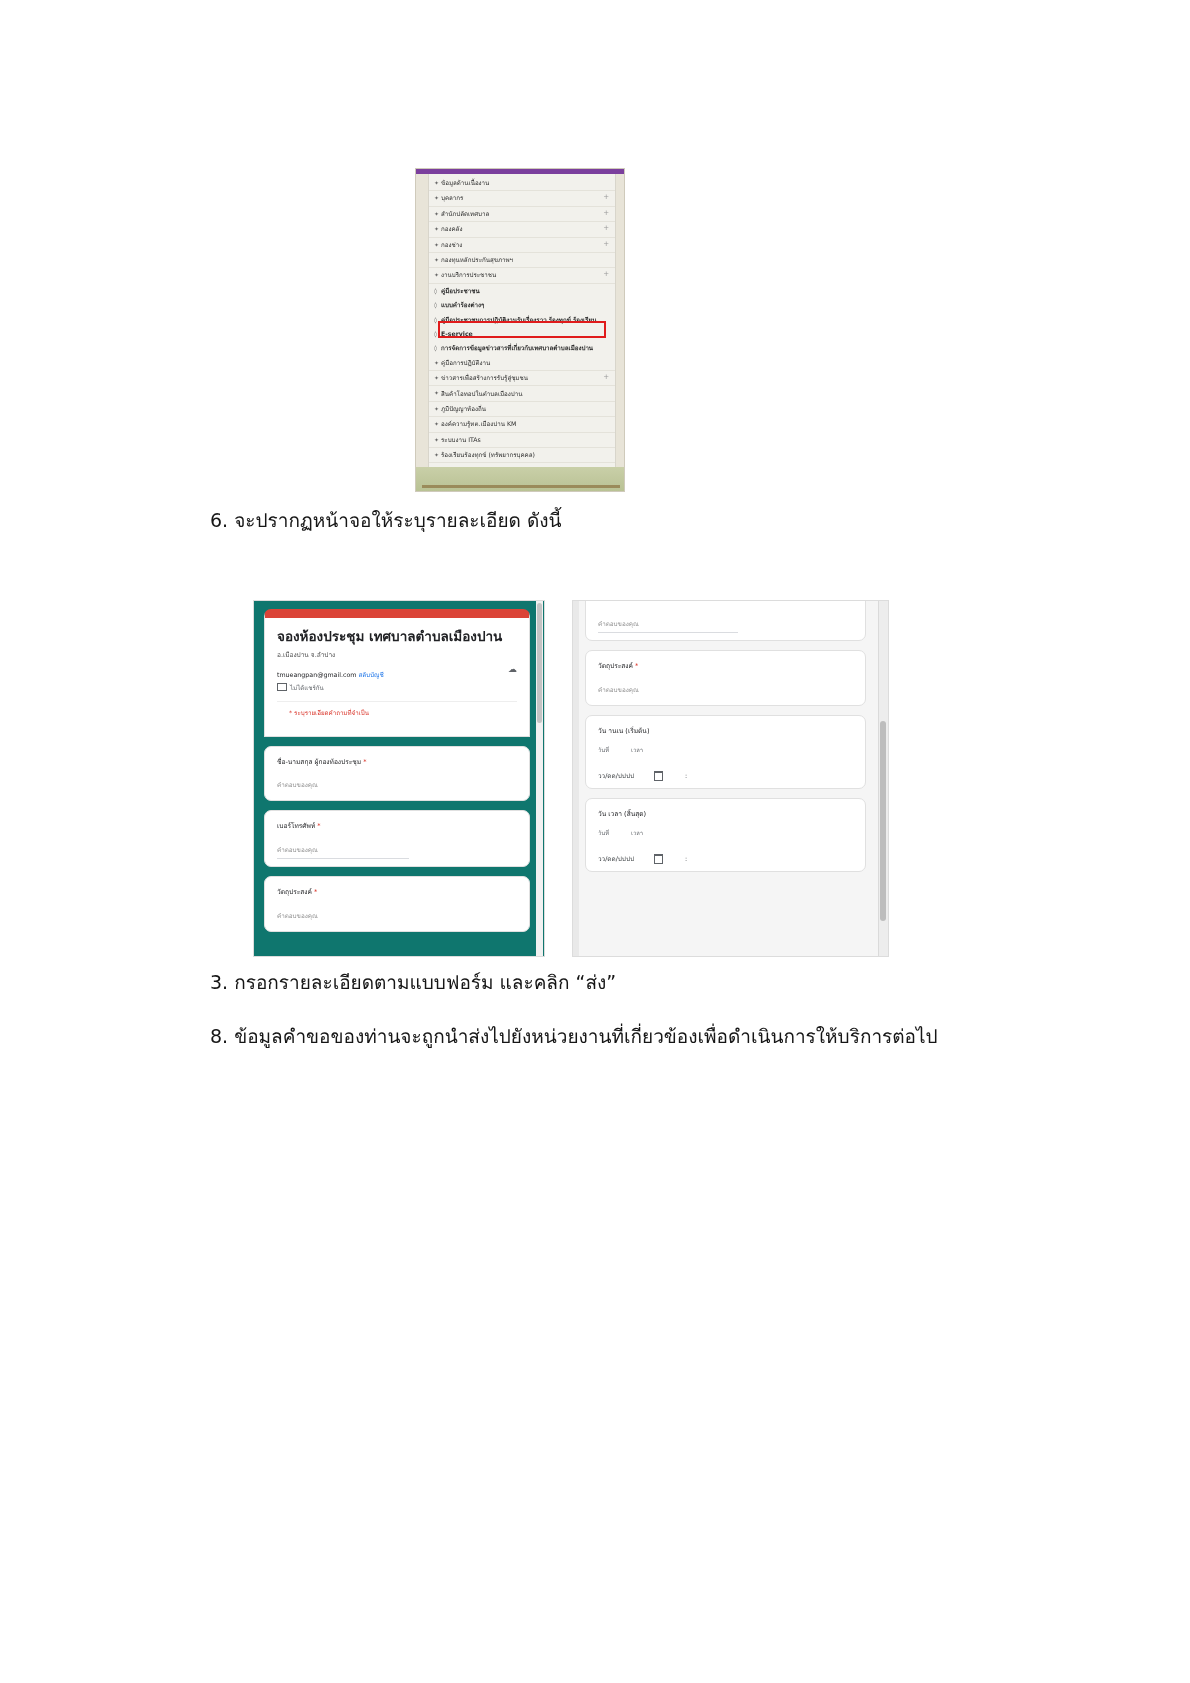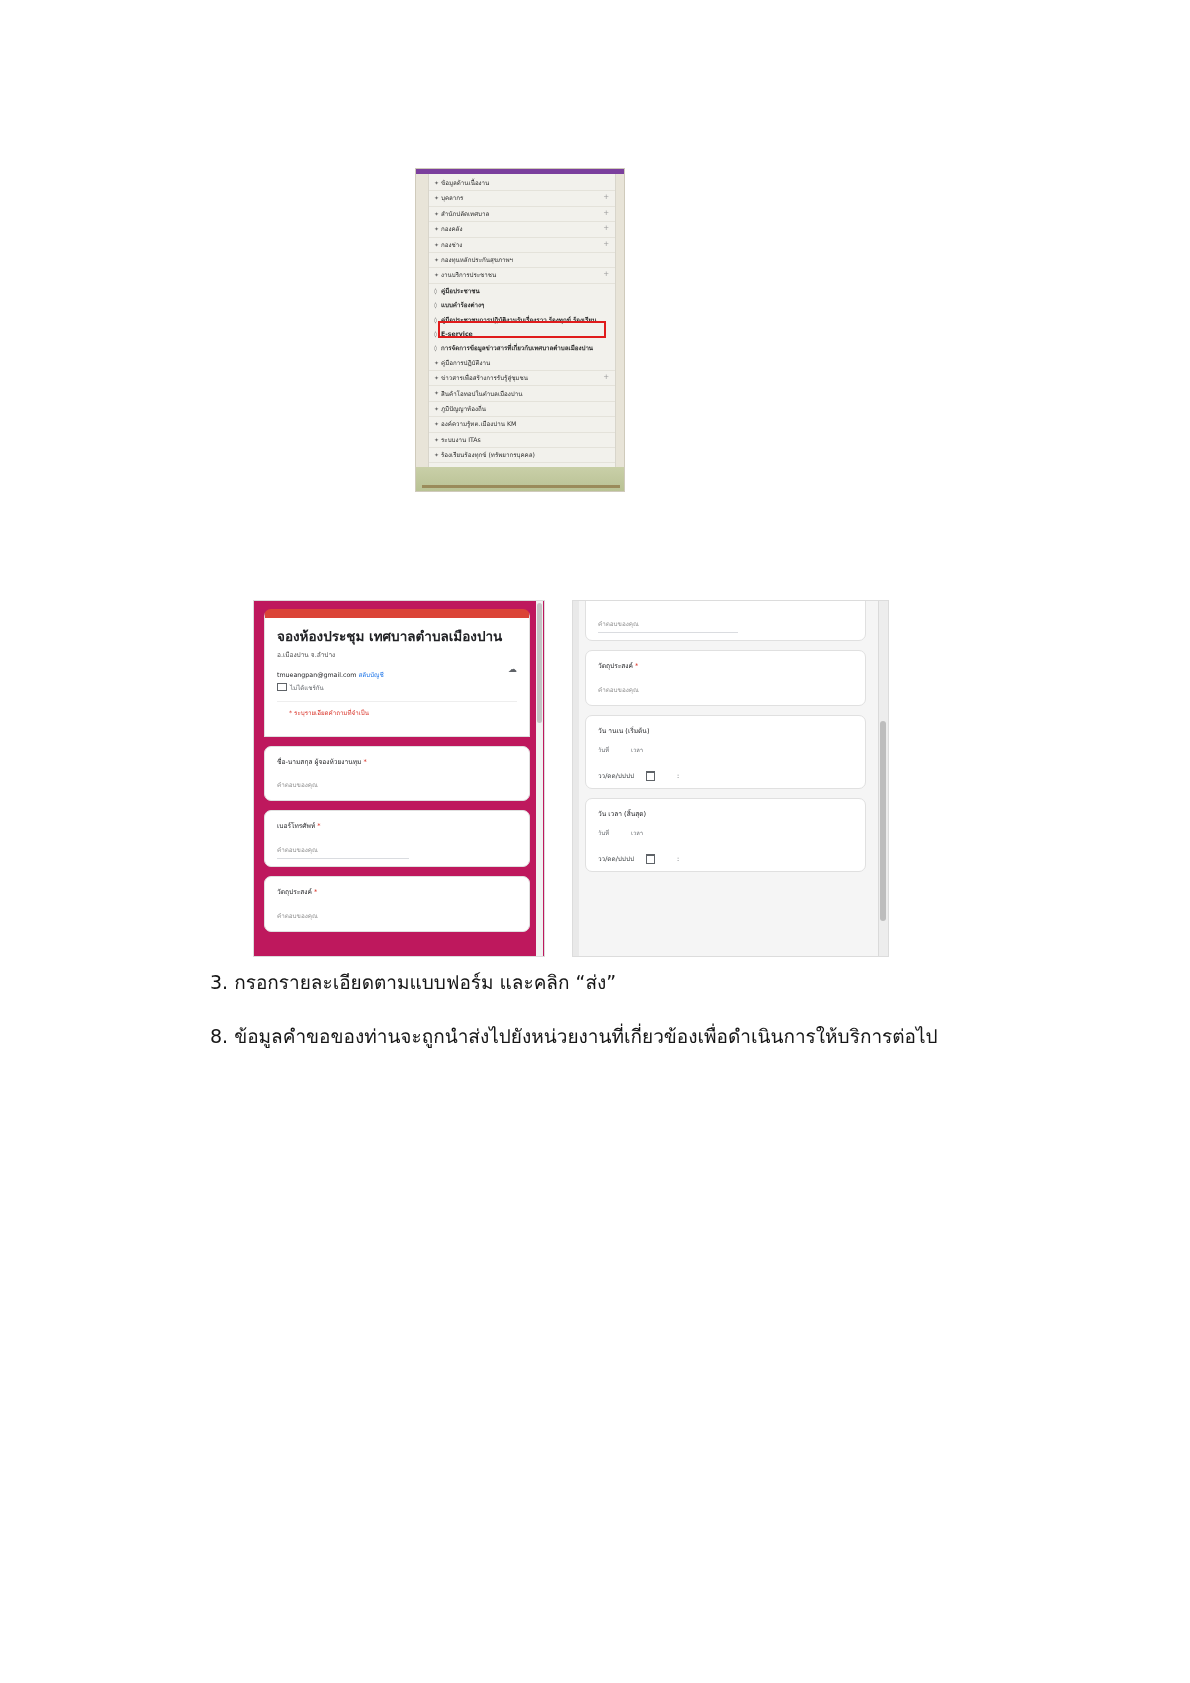--- a/index.html
+++ b/index.html
@@ -115,21 +115,21 @@
     background: #9a8b5a;
   }
 
   
   .shot2 {
     position: absolute;
     left: 253px;
     top: 600px;
     width: 290px;
     height: 355px;
-    background: #be185d;
+    background: #0f766e;
     border: 1px solid #dcdcdc;
     overflow: hidden;
   }
   .form-card {
     background: #fff;
     border: 1px solid #e0e0e0;
     border-radius: 7px;
     margin: 8px 14px 0 10px;
     position: relative;
   }
@@ -240,21 +240,21 @@
     gap: 22px;
     margin-top: 9px;
   }
   .dt-col { font-size: 5.8px; color: #5f6368; }
   .dt-val {
     font-size: 6.4px;
     color: #3c4043;
     margin-top: 7px;
     display: flex;
     align-items: center;
-    gap: 12px;
+    gap: 20px;
   }
   .cal-ico {
     display: inline-block;
     width: 7px;
     height: 7px;
     border: 1px solid #5f6368;
     border-top-width: 2px;
   }
   .scroll-right-col {
     position: absolute;
@@ -310,38 +310,39 @@
         <li><span class="bullet">✦</span><span>องค์ความรู้ทต.เมืองปาน KM</span></li>
         <li><span class="bullet">✦</span><span>ระบบงาน ITAs</span></li>
         <li><span class="bullet">✦</span><span>ร้องเรียนร้องทุกข์ (ทรัพยากรบุคคล)</span></li>
       </ul>
     </div>
     <div class="hl-box"></div>
     <div class="greenfoot"></div>
     <div class="framebot"></div>
   </div>
 
+  <div class="step" id="step6">6. จะปรากฏหน้าจอให้ระบุรายละเอียด ดังนี้</div>
 
   <div class="shot2">
     <div class="form-card form-head">
       <div class="form-title">จองห้องประชุม เทศบาลตำบลเมืองปาน</div>
       <div class="form-sub">อ.เมืองปาน จ.ลำปาง</div>
       <div class="form-acct">
         <span>tmueangpan@gmail.com</span>
         <span class="blue">สลับบัญชี</span>
       </div>
       <div class="form-acct2">
         <span class="mail-ico"></span><span>ไม่ได้แชร์กัน</span>
       </div>
       <div class="cloud-ico">☁</div>
       <div class="req-note">* ระบุรายเอียดคำถามที่จำเป็น</div>
     </div>
 
     <div class="q-card">
-      <div class="q-label"><span>ชื่อ-นามสกุล  ผู้จองห้วยงานทุม</span> <span class="star">*</span></div>
+      <div class="q-label"><span>ชื่อ-นามสกุล  ผู้กองท้องประชุม</span> <span class="star">*</span></div>
       <div class="q-placeholder nobord">คำตอบของคุณ</div>
     </div>
 
     <div class="q-card">
       <div class="q-label"><span>เบอร์โทรศัพท์</span> <span class="star">*</span></div>
       <div class="q-placeholder">คำตอบของคุณ</div>
     </div>
 
     <div class="q-card">
       <div class="q-label"><span>วัตถุประสงค์</span> <span class="star">*</span></div>

